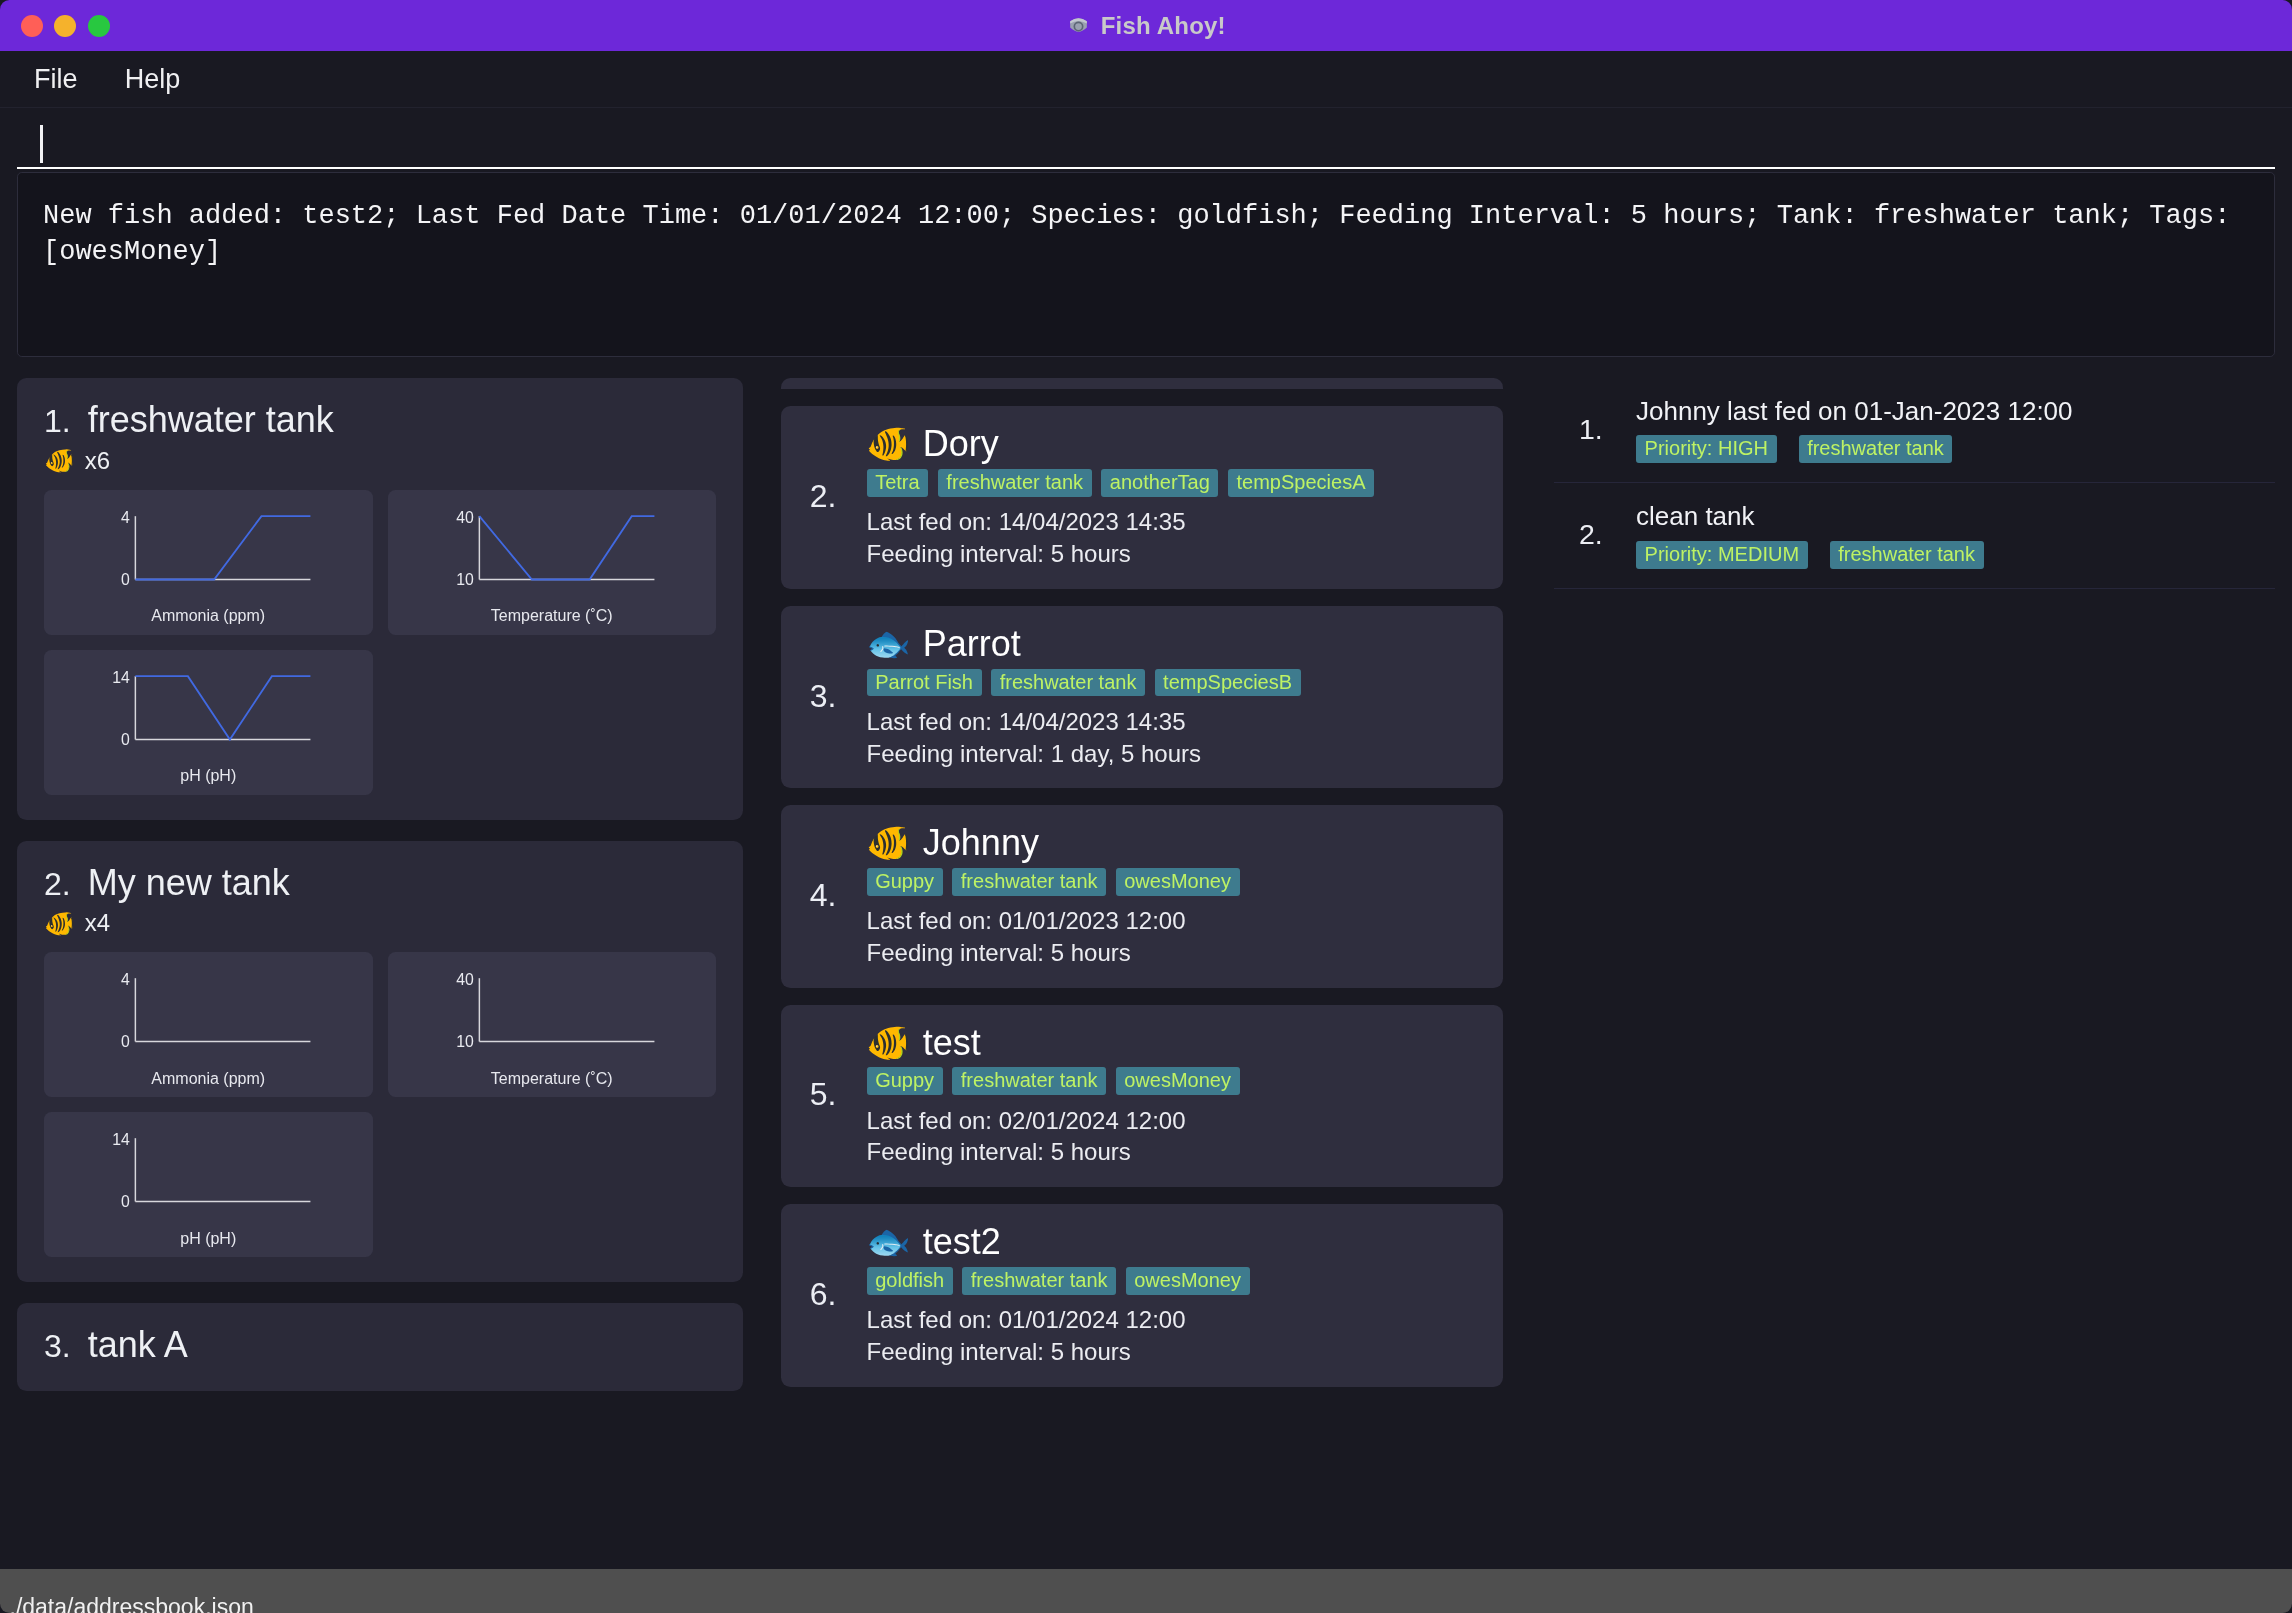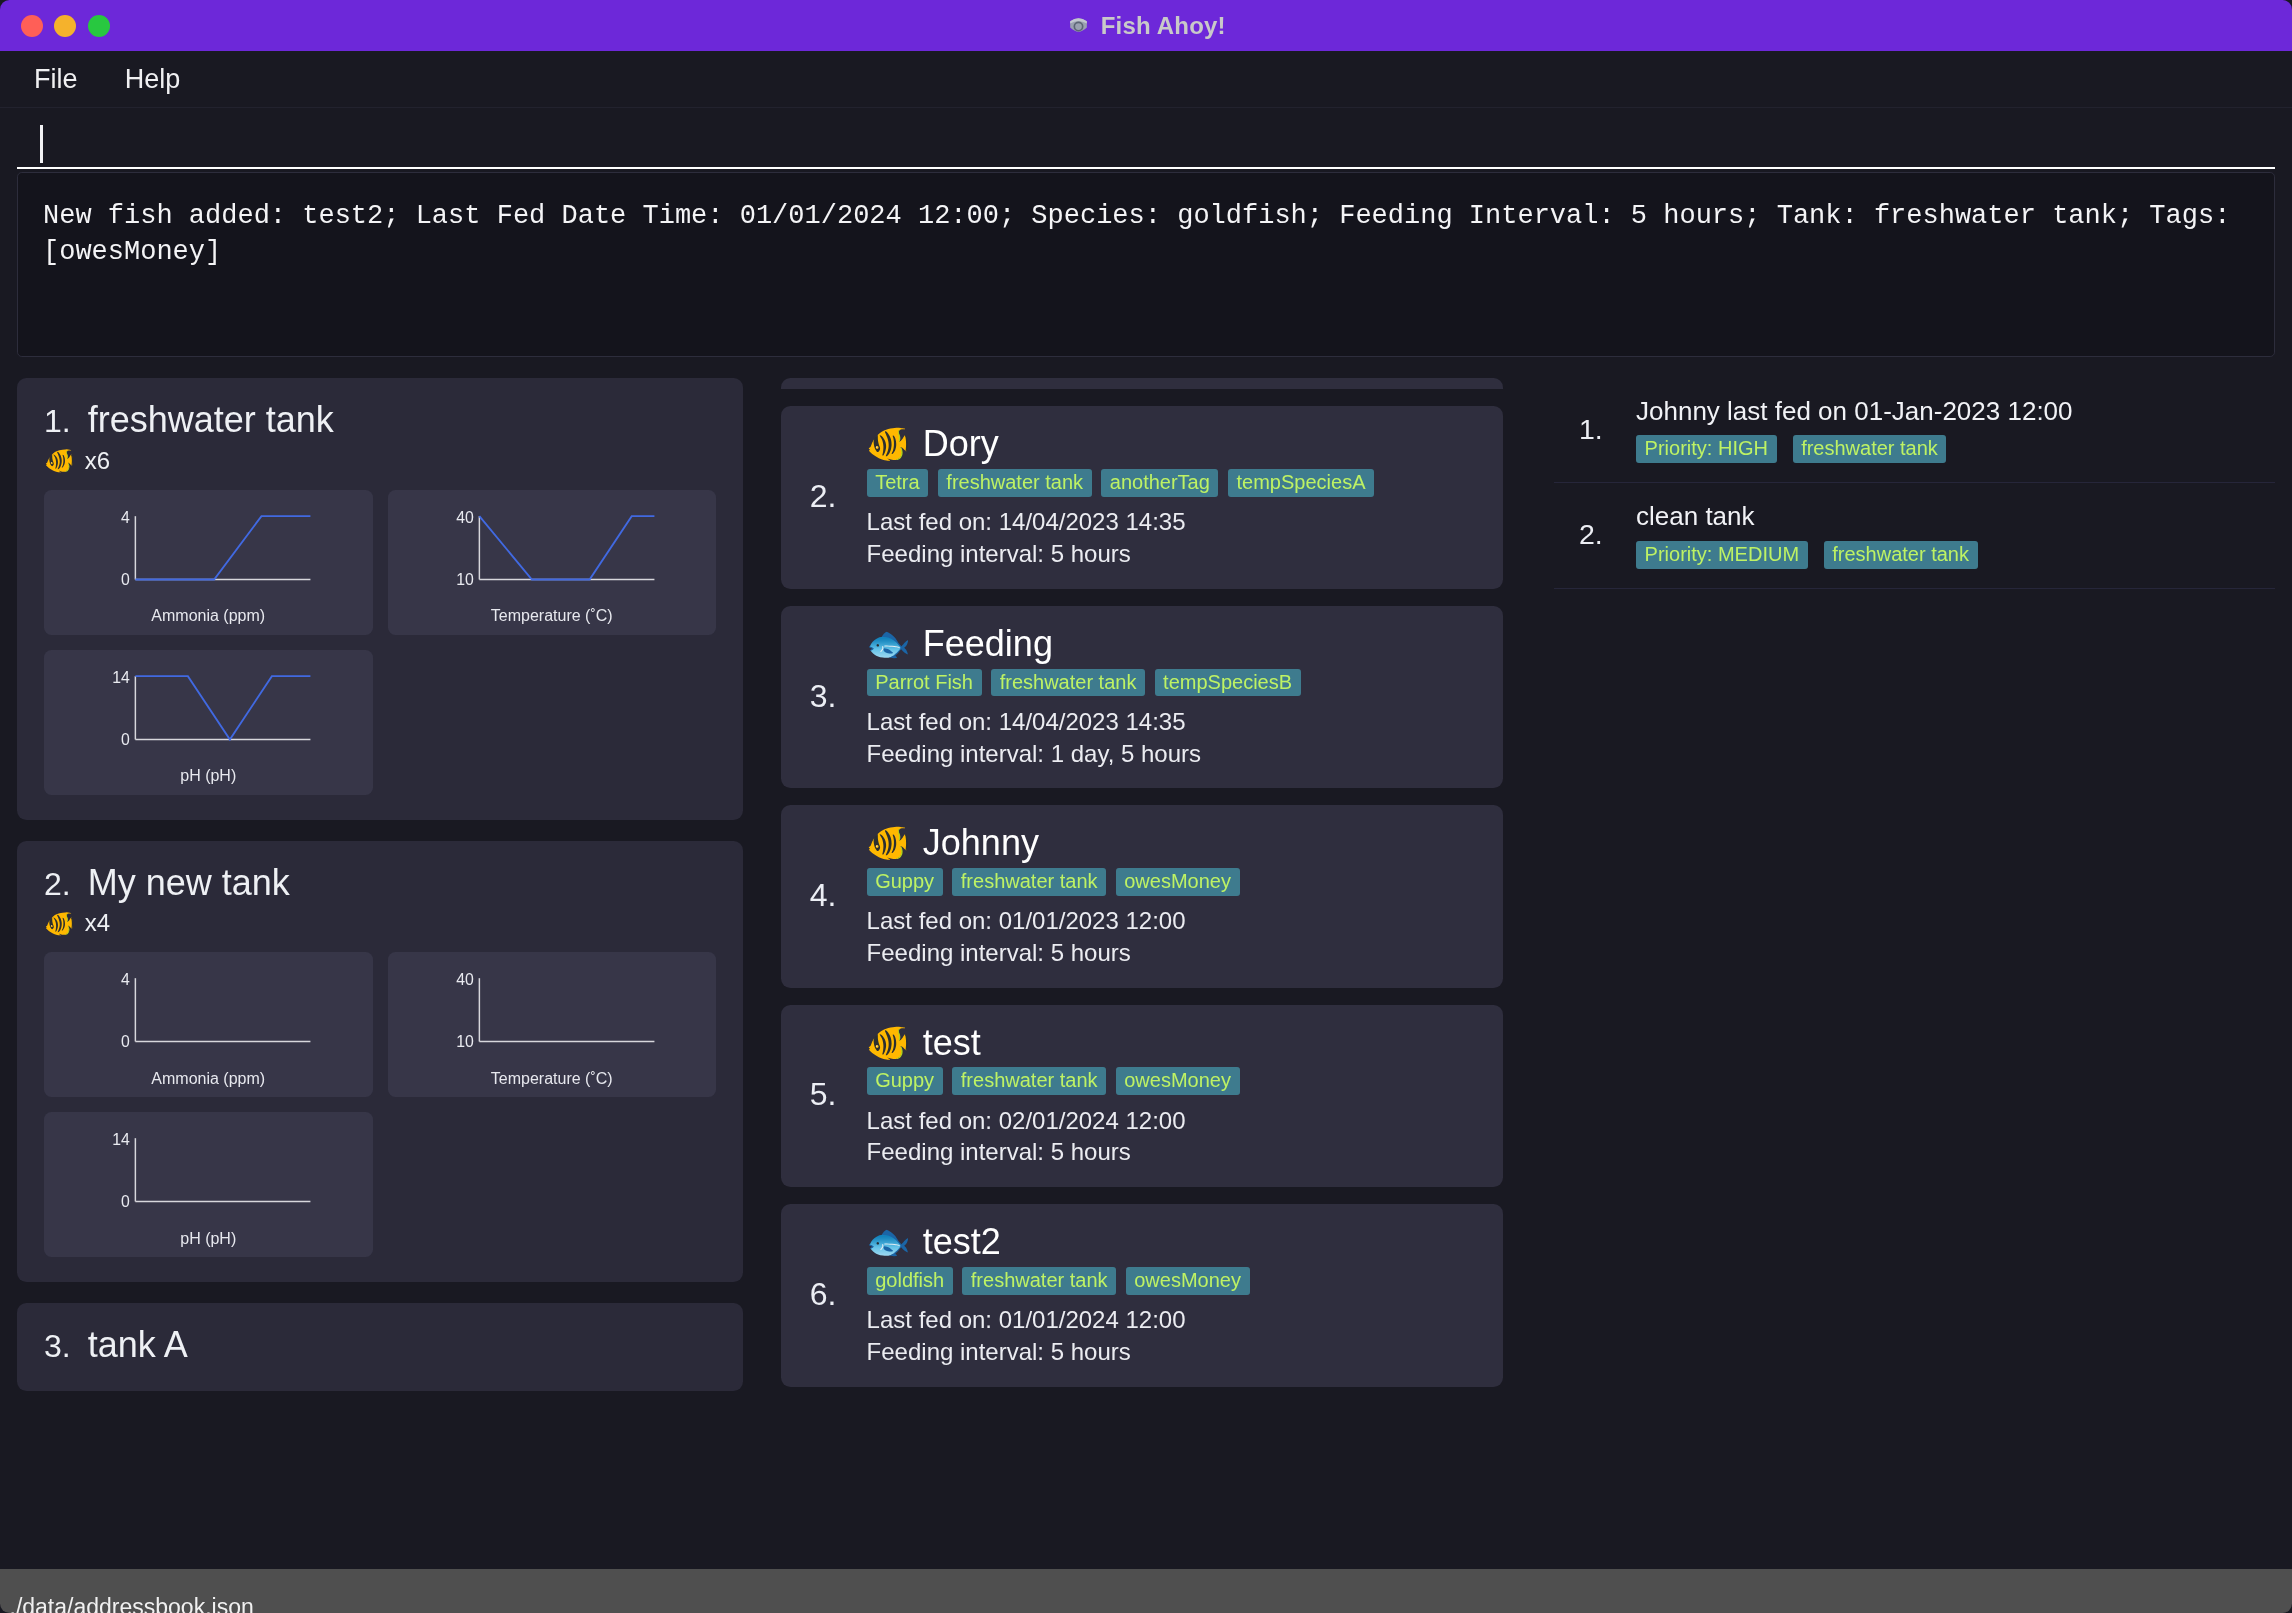--- a/index.html
+++ b/index.html
@@ -171,21 +171,21 @@
     padding: 17px 0 19px 0;
     border-bottom: 1px solid #26263a;
   }
   .task-num {
     color: #eceef4; font-size: 28.5px;
     width: 82px; flex: none; align-self: center; padding-left: 25px;
   }
   .task-body { flex: 1; }
   .task-title { color: #f1f2f6; font-size: 26px; line-height: 1.3; }
   .task-sub  { color: #f1f2f6; font-size: 26px; line-height: 1.3; }
-  .task-tags { display: flex; gap: 16px; margin-top: 6.7px; }
+  .task-tags { display: flex; gap: 22px; margin-top: 6.7px; }
 
   
   #statusbar {
     position: absolute; left: 0; bottom: 0;
     width: 100%; height: 44px;
     background: #4f4f4f;
     border-bottom-left-radius: 9.5px; border-bottom-right-radius: 9.5px;
     display: flex; align-items: center;
     padding-left: 9.5px;
   }
@@ -342,21 +342,21 @@
             </div>
             <div class="fish-line">Last fed on: 14/04/2023 14:35</div>
             <div class="fish-line">Feeding interval: 5 hours</div>
           </div>
         </div>
         <div class="fish-card">
           <div class="fish-num">3.</div>
           <div class="fish-body">
             <div class="fish-head">
               <span class="fish-avatar">🐟</span>
-              <span class="fish-name">Feeding</span>
+              <span class="fish-name">Parrot</span>
             </div>
             <div class="tag-row">
               <span class="tag">Parrot Fish</span>
               <span class="tag">freshwater tank</span>
               <span class="tag">tempSpeciesB</span>
             </div>
             <div class="fish-line">Last fed on: 14/04/2023 14:35</div>
             <div class="fish-line">Feeding interval: 1 day, 5 hours</div>
           </div>
         </div>

